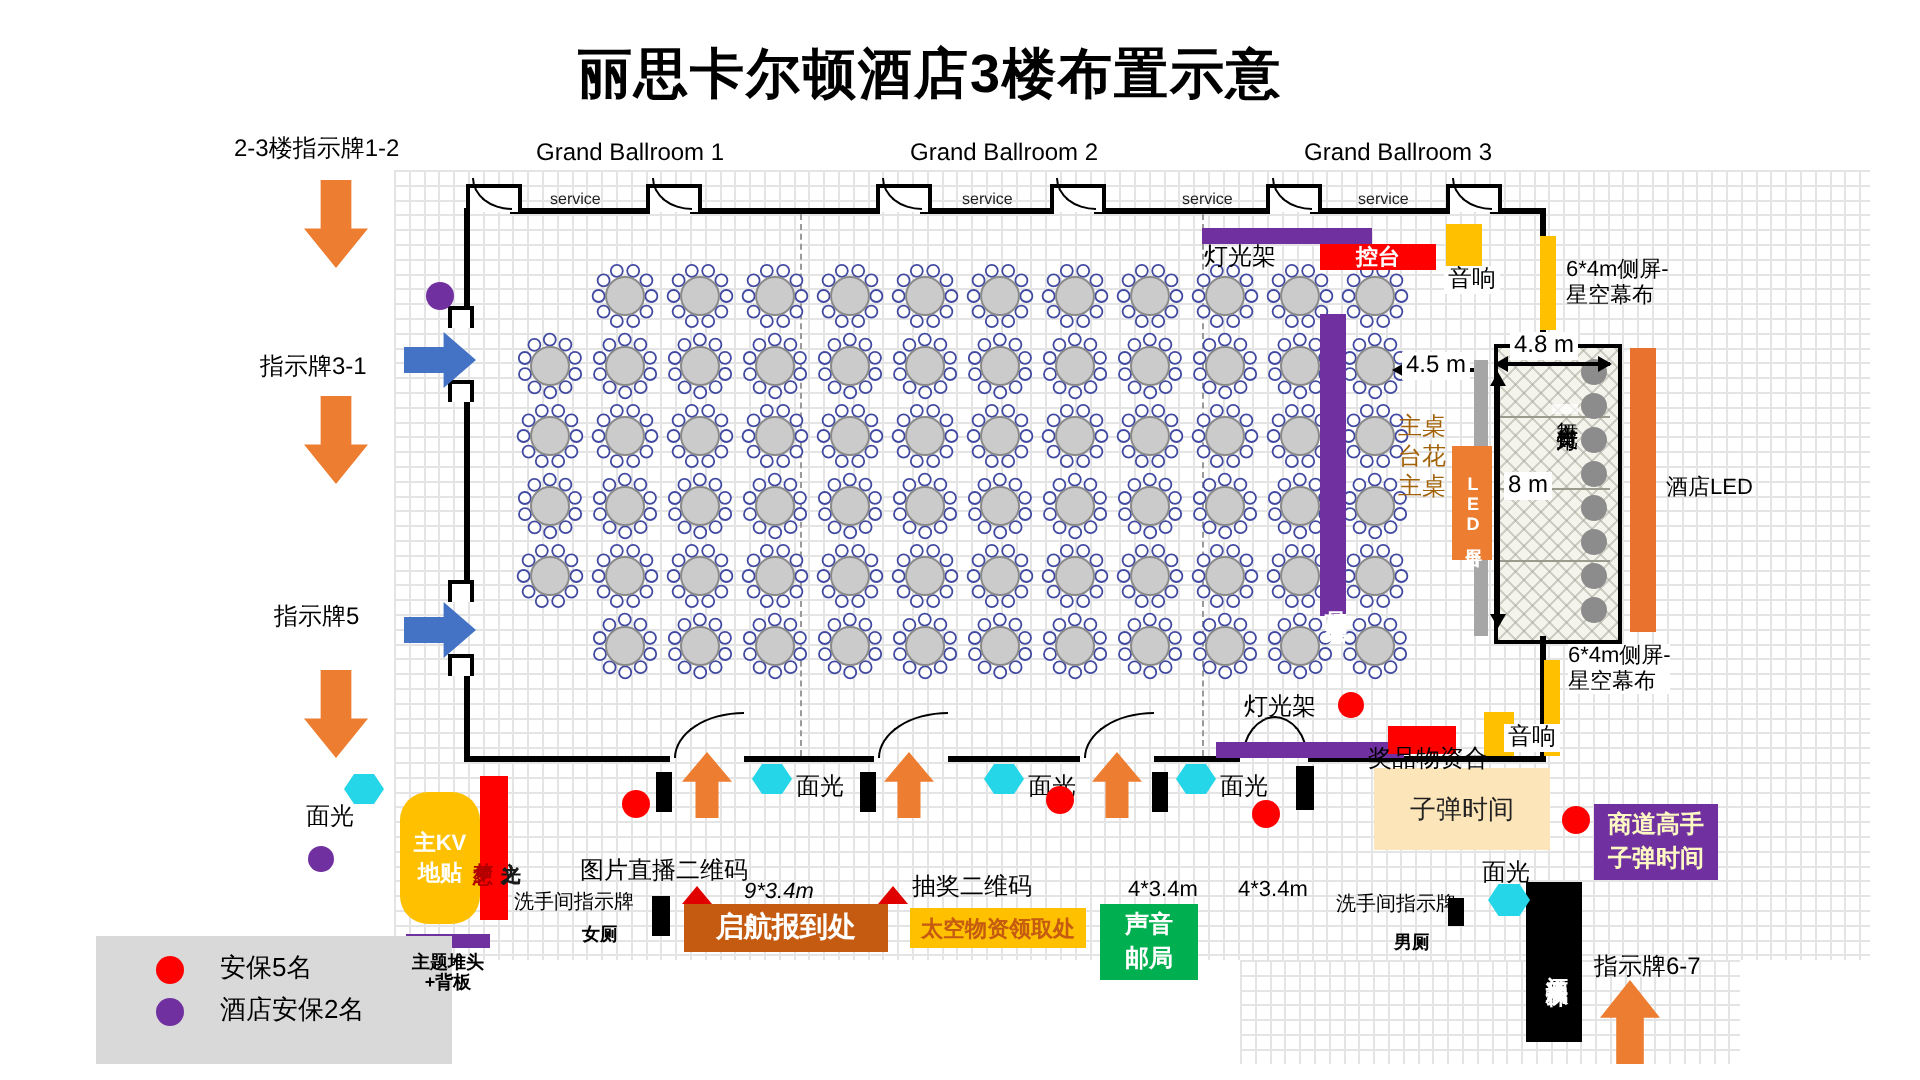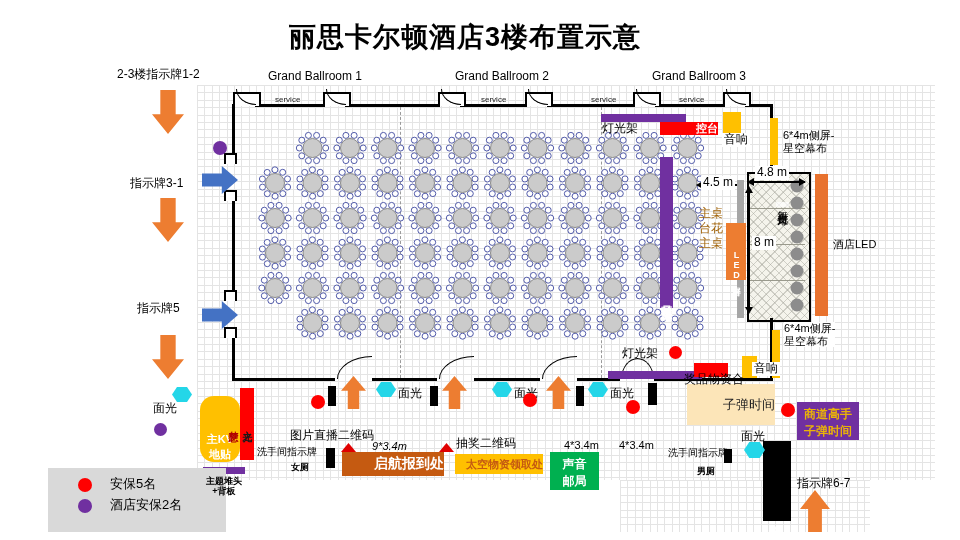--- a/index.html
+++ b/index.html
@@ -19,21 +19,21 @@
   .arcR{border-top:1.5px solid #000;border-right:1.5px solid #000;border-top-right-radius:100% 100%;z-index:3;}
   .arcTL{border-bottom:1.5px solid #000;border-left:1.5px solid #000;border-bottom-left-radius:100% 100%;z-index:3;}
   .arr-down{background:#ED7D31;clip-path:polygon(26% 0,74% 0,74% 55%,100% 55%,50% 100%,0 55%,26% 55%);z-index:4;}
   .arr-up{background:#ED7D31;clip-path:polygon(50% 0,100% 45%,73% 45%,73% 100%,27% 100%,27% 45%,0 45%);z-index:4;}
   .arr-right{background:#4472C4;clip-path:polygon(0 27%,55% 27%,55% 0,100% 50%,55% 100%,55% 73%,0 73%);z-index:4;}
   .dot{border-radius:50%;z-index:6;}
   .dot.red{background:#FF0000;}
   .dot.purple{background:#7030A0;}
   .hex{background:#24D6E8;clip-path:polygon(25% 0,75% 0,100% 50%,75% 100%,25% 100%,0 50%);z-index:5;}
   .tri{background:#E00000;clip-path:polygon(50% 0,100% 100%,0 100%);z-index:5;}
-  .box{z-index:4;display:flex;align-items:center;justify-content:flex-end;text-align:center;}
+  .box{z-index:4;display:flex;align-items:center;justify-content:center;text-align:center;}
   .vtext{writing-mode:vertical-lr;text-orientation:upright;letter-spacing:1px;}
   .hatch{background:
       repeating-linear-gradient(45deg,rgba(160,160,150,.45) 0 1px,transparent 1px 6px),
       repeating-linear-gradient(-45deg,rgba(160,160,150,.45) 0 1px,transparent 1px 6px),
       #f5f4ec;}
   .dimline{background:#000;z-index:5;}
   .ah{width:0;height:0;position:absolute;z-index:5;}
   svg.floor{position:absolute;left:0;top:0;z-index:2;pointer-events:none;}
 </style>
 </head>
@@ -1147,21 +1147,21 @@
     <div>邮局</div>
   </div>
   <div class="abs lbl" style="left:668px;top:447px;font-size:10px;">洗手间指示牌</div>
   <div class="abs wall" style="left:724px;top:449px;width:8px;height:14px;"></div>
   <div class="abs lbl" style="left:697px;top:466px;font-size:9px;font-weight:bold;">男厕</div>
 
   <div class="abs box" style="left:687px;top:384px;width:88px;height:41px;background:#FCE5B8;color:#222;font-size:13px;">
     <span>子弹时间</span>
     </div>
   <div class="abs dot red" style="left:781px;top:403px;width:14px;height:14px;"></div>
-  <div class="abs box" style="left:797px;top:402px;width:62px;height:38px;background:#7030A0;color:#eab308;font-size:12px;font-weight:bold;flex-direction:column;">
+  <div class="abs box" style="left:797px;top:402px;width:62px;height:38px;background:#7030A0;color:#fef9c3;font-size:12px;font-weight:bold;flex-direction:column;">
     <div>商道高手</div>
     <div>子弹时间</div>
   </div>
   <div class="abs lbl" style="left:741px;top:430px;font-size:12px;">面光</div>
   <div class="abs hex" style="left:744px;top:442px;width:21px;height:16px;"></div>
 
   <div class="abs box vtext" style="left:763px;top:441px;width:28px;height:80px;background:#000;color:#fff;font-size:11px;font-weight:bold;">
     <span>酒店手扶梯</span>
     </div>
   <div class="abs lbl" style="left:797px;top:477px;font-size:12px;">指示牌6-7</div>

